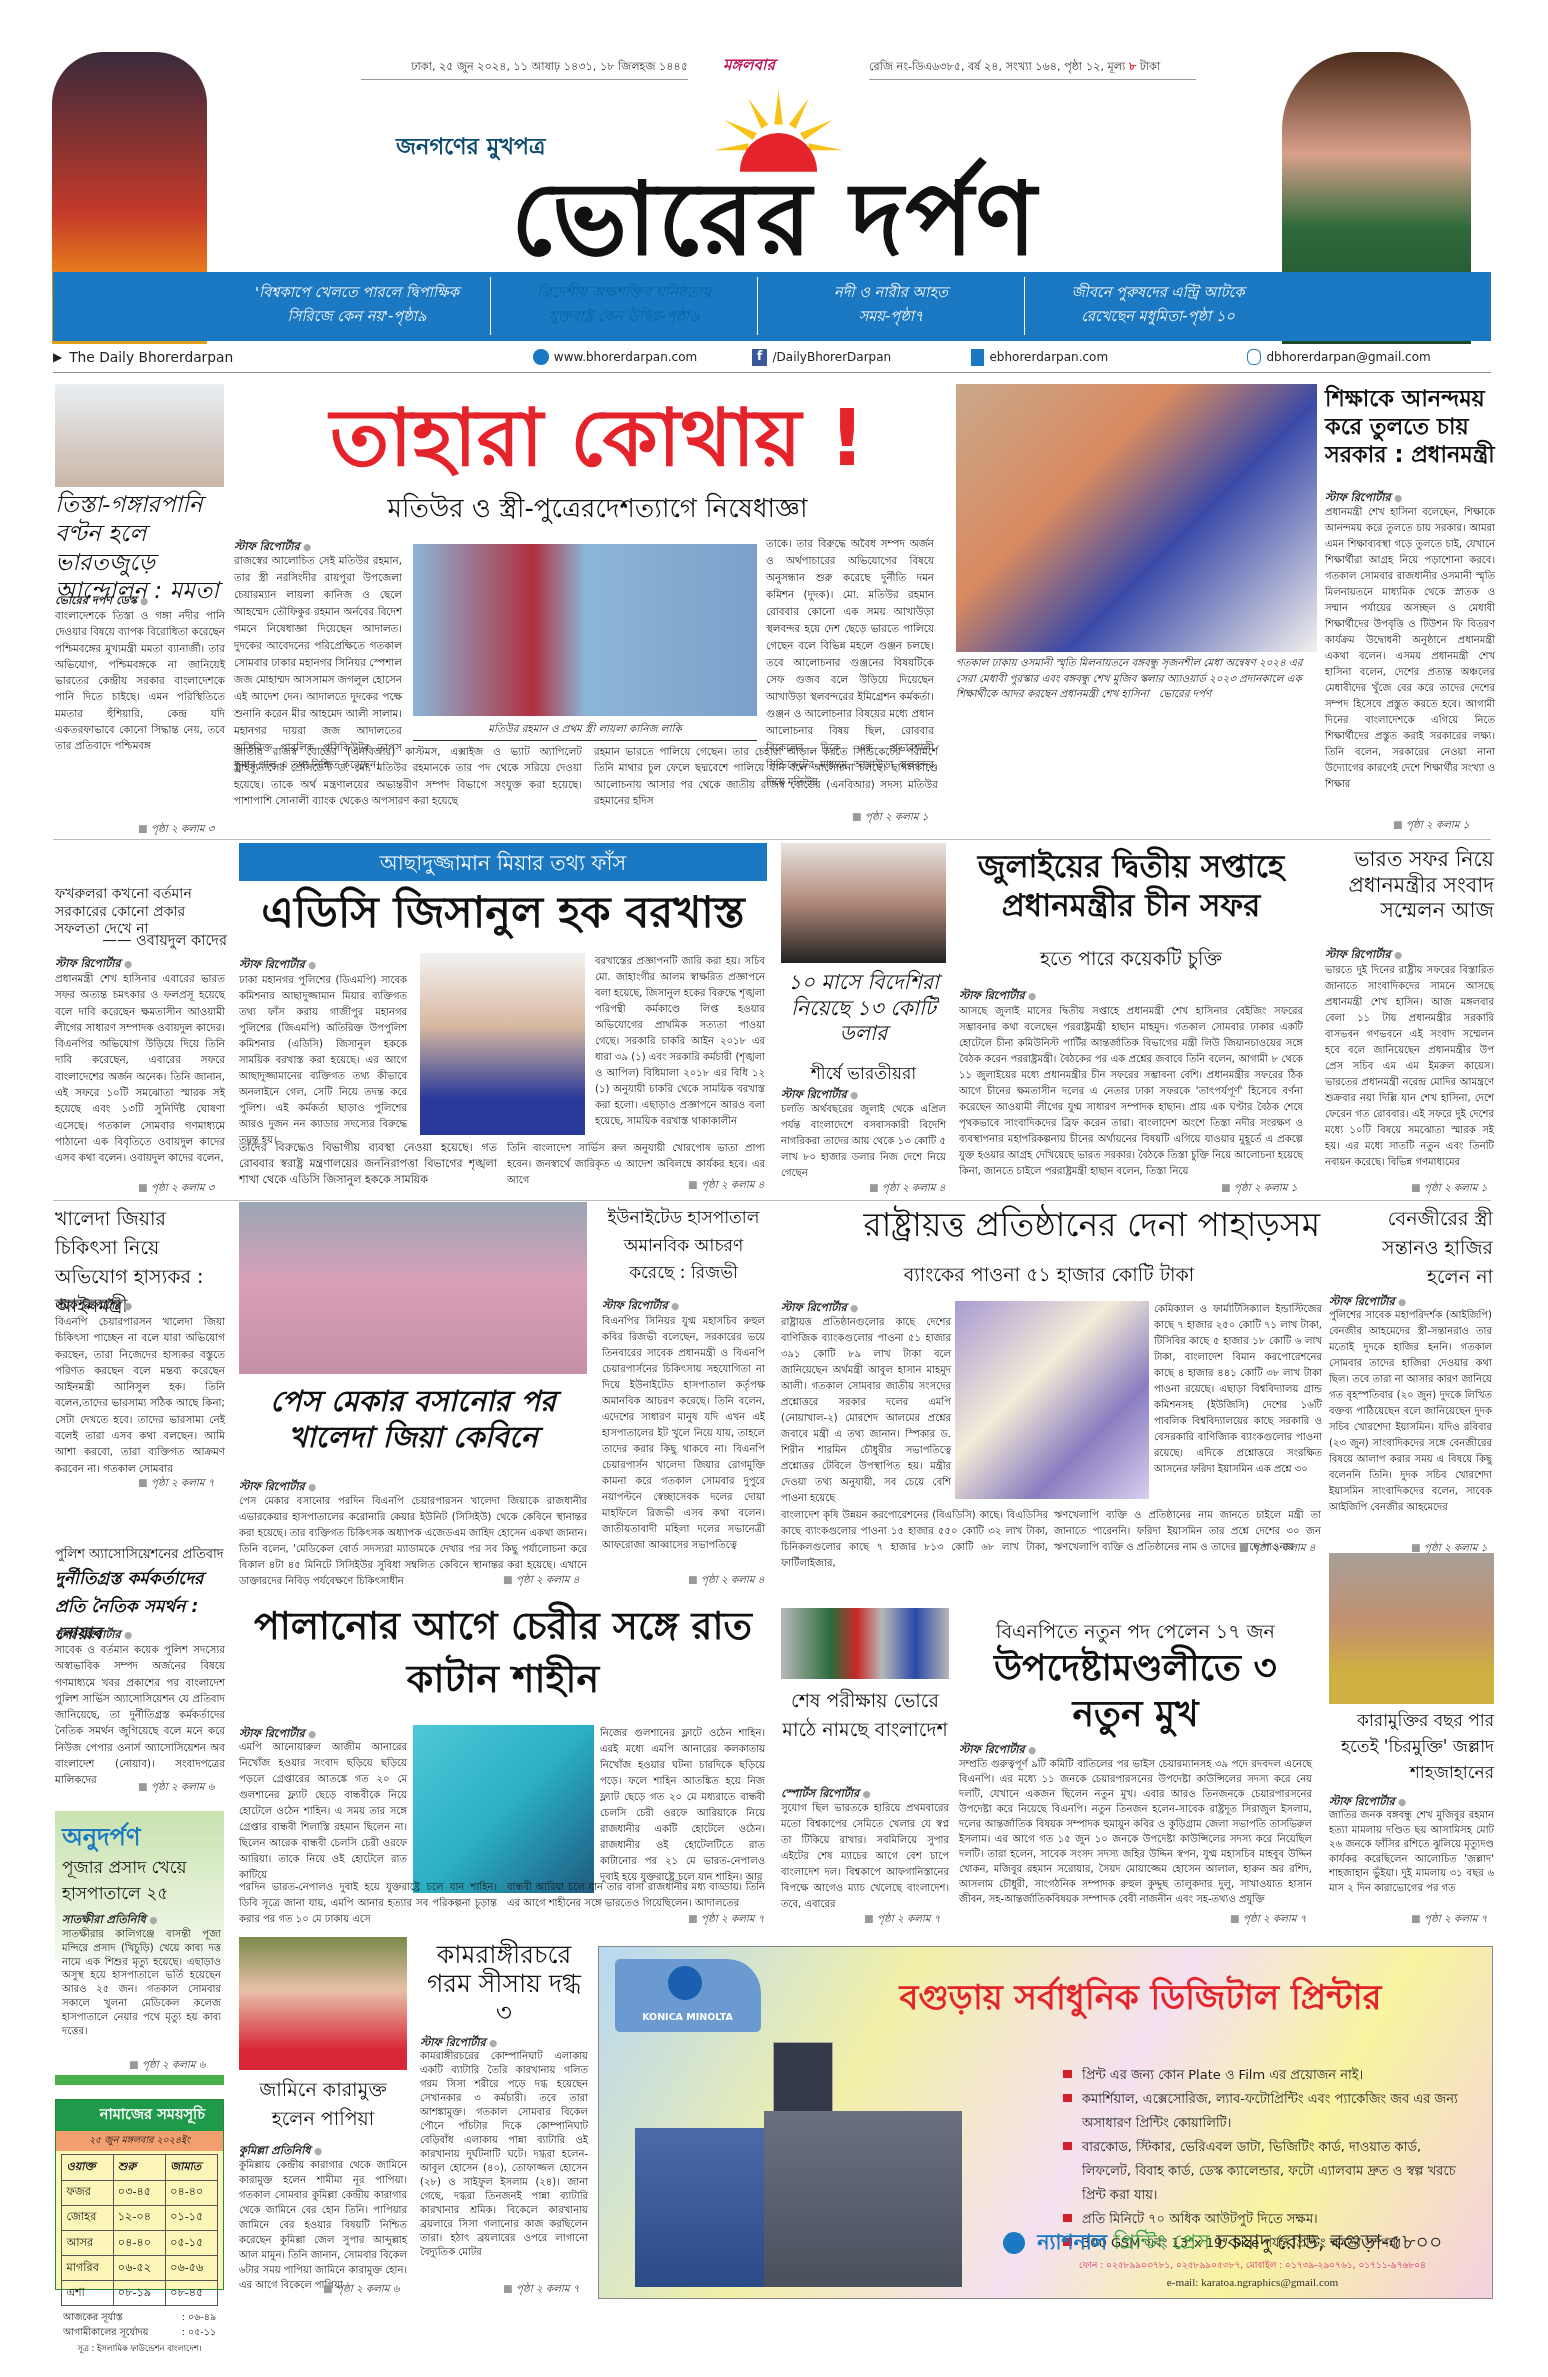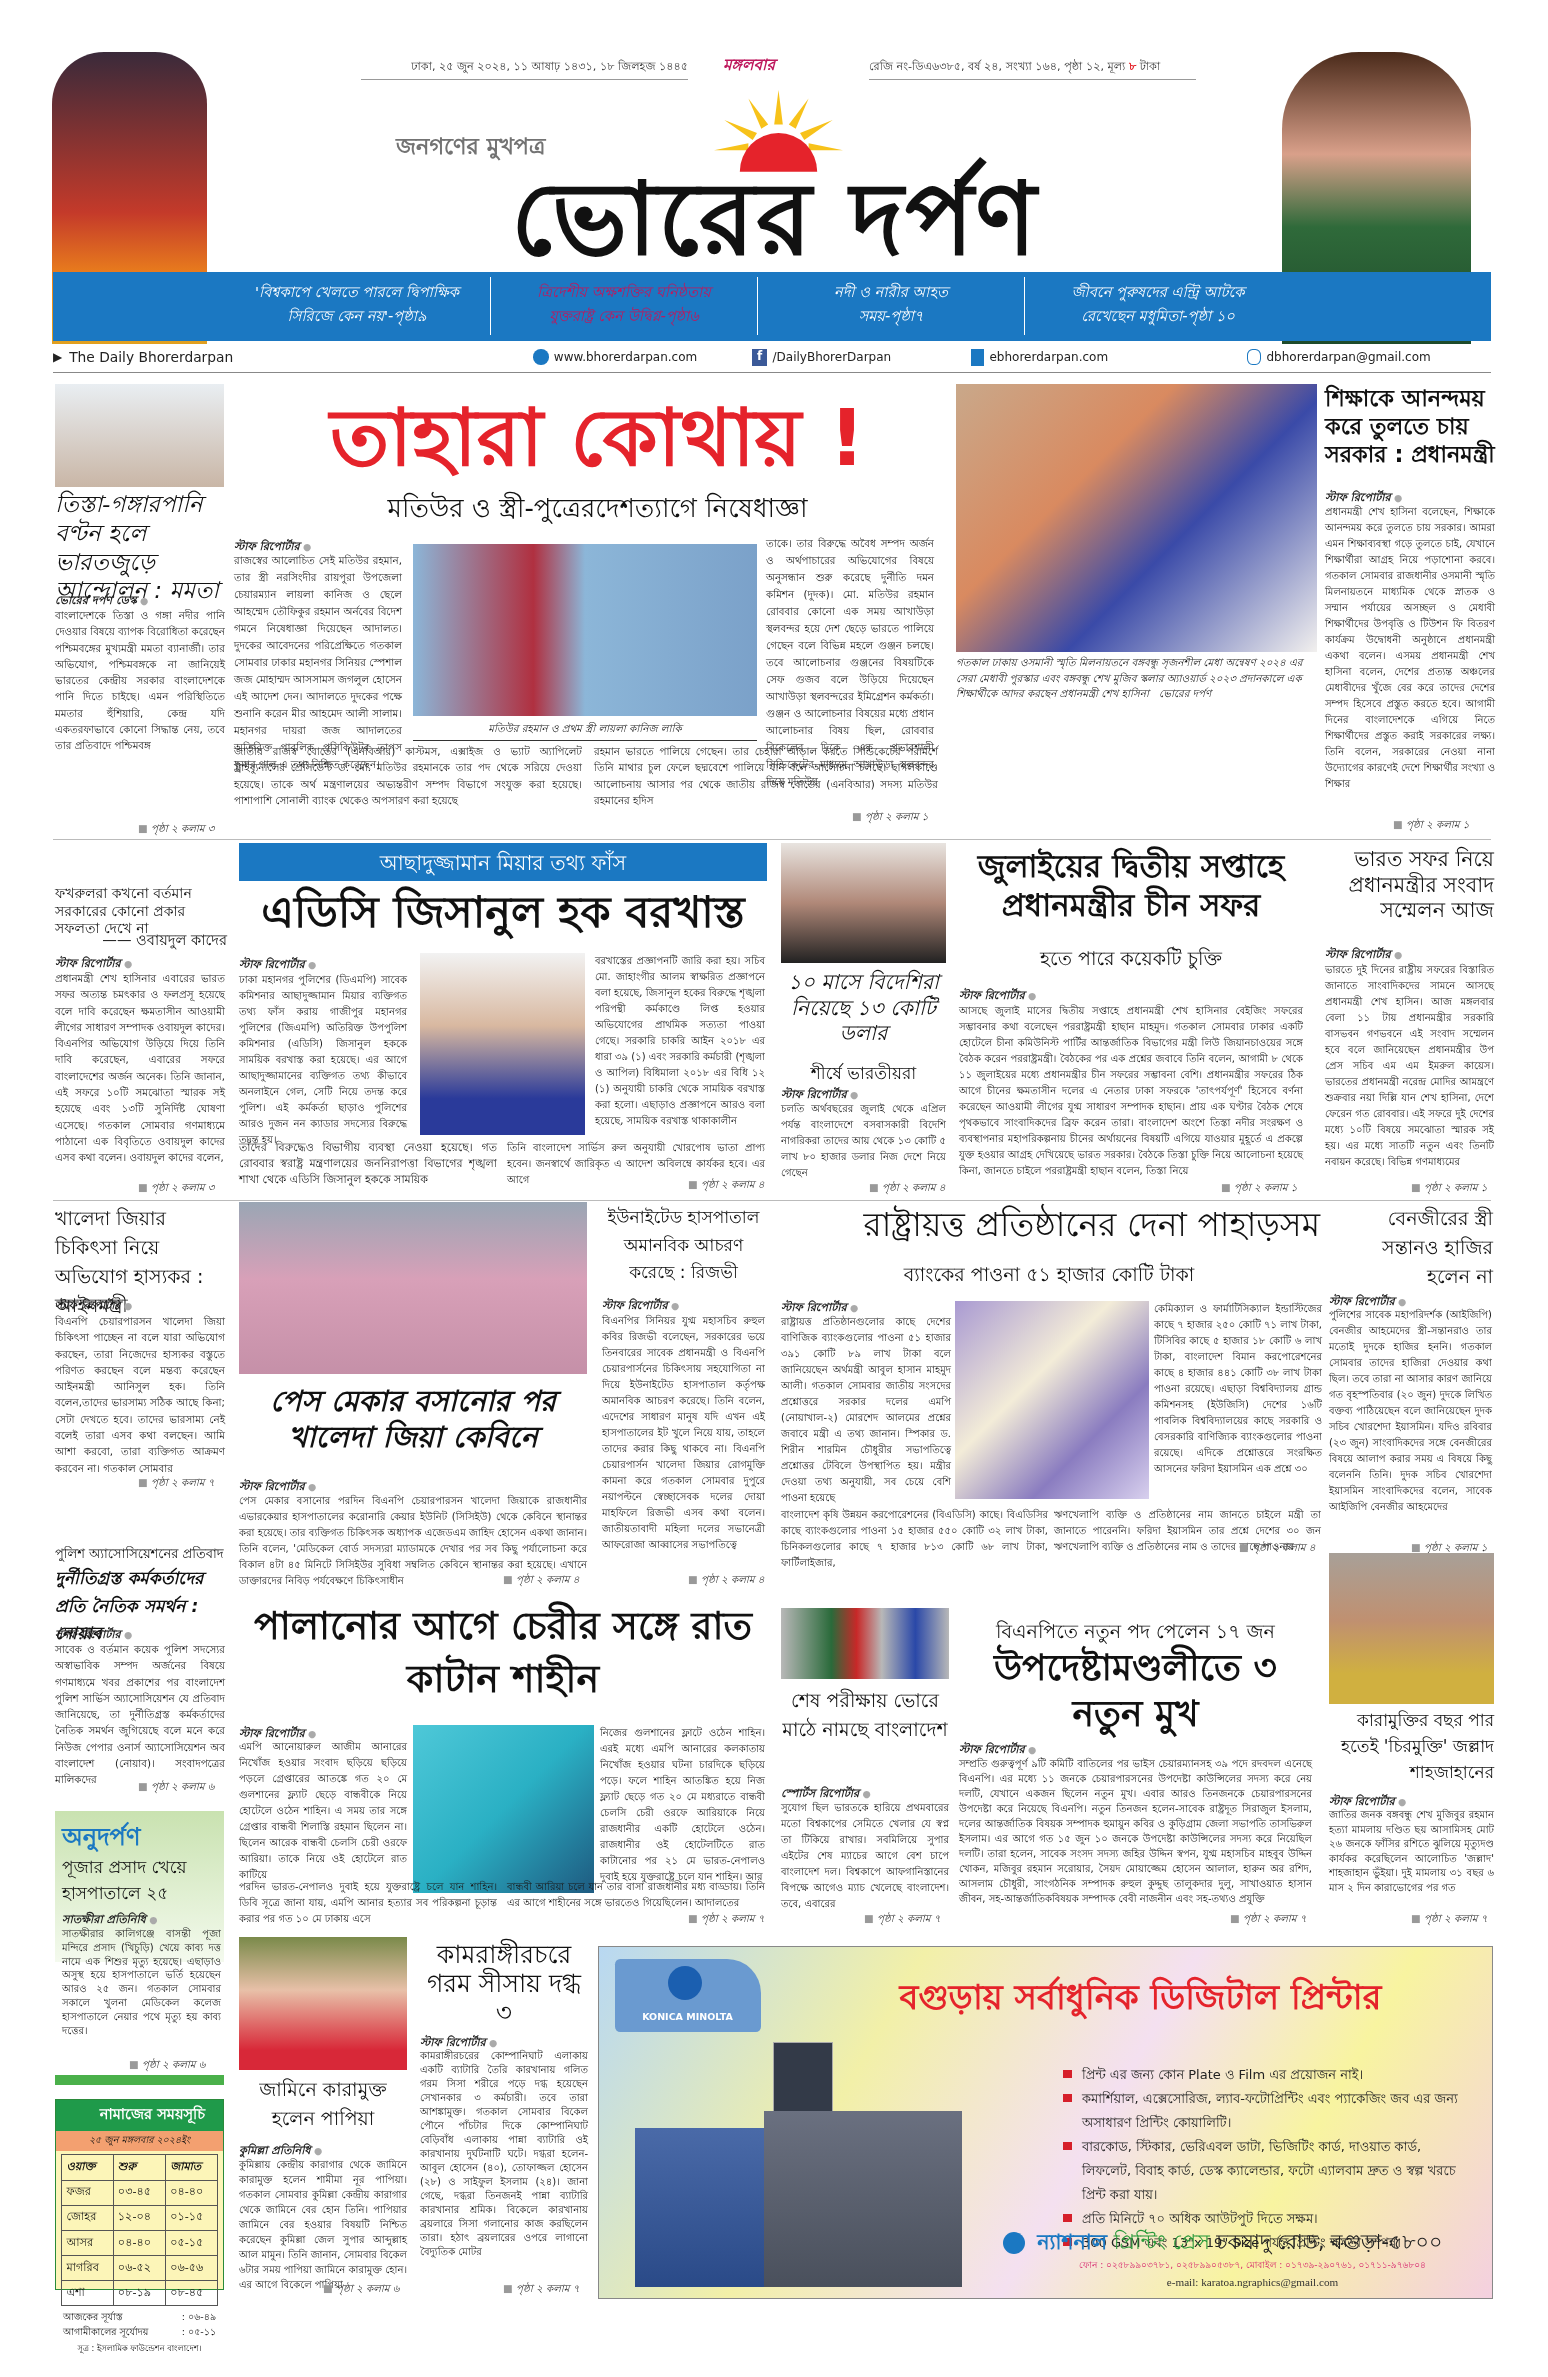--- a/index.html
+++ b/index.html
@@ -44,30 +44,30 @@
         <polygon points="40,10 55,45 63,40"></polygon>
         <polygon points="110,10 95,45 87,40"></polygon>
         <polygon points="12,35 45,58 50,50"></polygon>
         <polygon points="138,35 105,58 100,50"></polygon>
         <polygon points="0,70 40,70 40,62"></polygon>
         <polygon points="150,70 110,70 110,62"></polygon>
       </g>
       <path d="M30,95 A45,45 0 0 1 120,95 Z" fill="#e5232b"></path>
     </svg>
   </div>
-  <div class="abs" style="left:396px;top:129px;font-size:22.4px;font-weight:bold;color:#737373;">জনগণের মুখপত্র</div>
+  <div class="abs" style="left:396px;top:129px;font-size:22.4px;font-weight:bold;color:#0c4a6e;">জনগণের মুখপত্র</div>
   <div class="abs" style="left:353px;top:159px;width:843px;text-align:center;font-size:101px;font-weight:bold;color:#111;letter-spacing:1.7px;line-height:120px;">ভোরের দর্পণ</div>
 
   <div class="abs" style="left:53px;top:272px;width:1438px;height:69px;background:#1b78c2;"></div>
   <div class="abs" style="left:224px;top:277px;width:1067px;height:58px;display:flex;">
     <div style="flex:1;color:#fff;font-size:14.6px;font-style:italic;text-align:center;border-right:1.7px solid #fff;line-height:24px;padding-top:3.4px;">
       <div>'বিশ্বকাপে খেলতে পারলে দ্বিপাক্ষিক</div>
       <div>সিরিজে কেন নয়'-পৃষ্ঠা৯</div>
     </div>
-    <div style="flex:1;color:#be185d;font-size:14.6px;font-style:italic;text-align:center;border-right:1.7px solid #fff;line-height:24px;padding-top:3.4px;">
+    <div style="flex:1;color:#0369a1;font-size:14.6px;font-style:italic;text-align:center;border-right:1.7px solid #fff;line-height:24px;padding-top:3.4px;">
       <div>ত্রিদেশীয় অক্ষশক্তির ঘনিষ্ঠতায়</div>
       <div>যুক্তরাষ্ট্র কেন উদ্বিগ্ন-পৃষ্ঠা৬</div>
     </div>
     <div style="flex:1;color:#fff;font-size:14.6px;font-style:italic;text-align:center;border-right:1.7px solid #fff;line-height:24px;padding-top:3.4px;">
       <div>নদী ও নারীর আহত</div>
       <div>সময়-পৃষ্ঠা৭</div>
     </div>
     <div style="flex:1;color:#fff;font-size:14.6px;font-style:italic;text-align:center;line-height:24px;padding-top:3.4px;">
       <div>জীবনে পুরুষদের এন্ট্রি আটকে</div>
       <div>রেখেছেন মধুমিতা-পৃষ্ঠা ১০</div>

